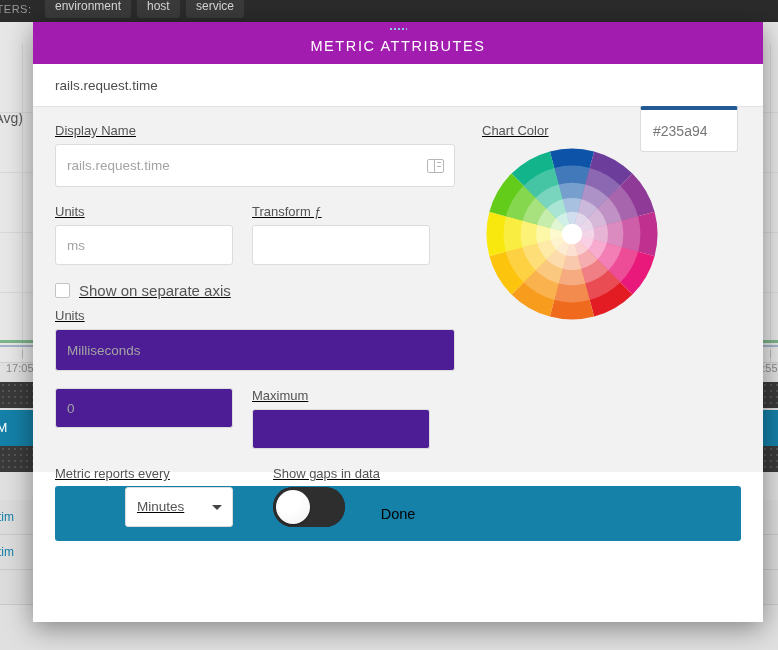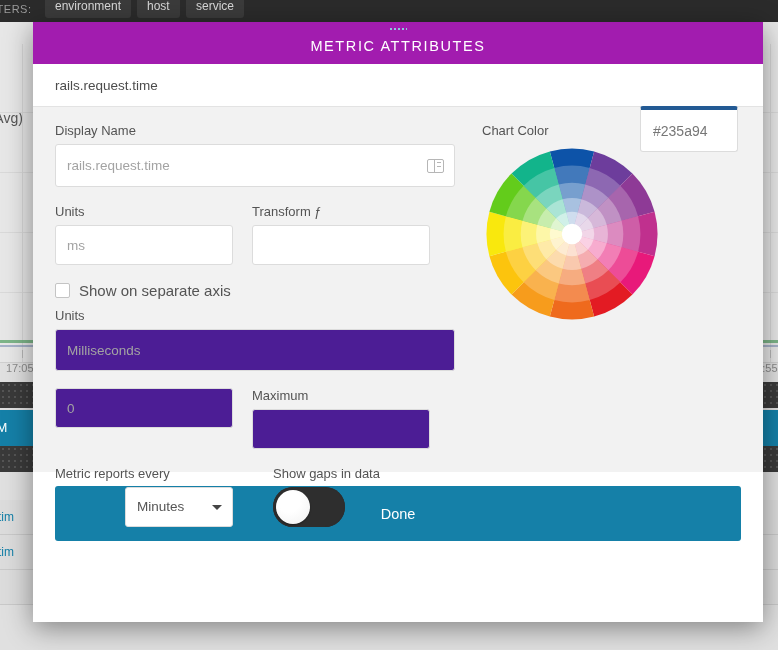--- a/index.html
+++ b/index.html
@@ -73,20 +73,21 @@
     background-size:4px 4px;
   }
   .metric-name-bar{
     height:42px;background:#fff;border-bottom:1px solid #e3e3e3;
     display:flex;align-items:center;padding:0 22px;
     color:#4c4c4c;font-size:13.5px;
   }
   .modal-body{
     background:#f2f2f2;padding:16px 22px 18px 22px;height:365px;box-sizing:border-box;
     display:flex;
+    text-decoration:underline;
   }
   .col-left{width:400px;}
   .col-right{flex:1;padding-left:27px;}
 
   label.fl{
     display:block;color:#545454;font-size:13px;margin-bottom:6px;margin-top:0;
   }
   .row{display:flex;gap:19px;}
   .field{
     box-sizing:border-box;width:100%;height:40px;border:1px solid #dcdcdc;border-radius:3px;
@@ -142,21 +143,21 @@
     position:absolute;right:0;top:-38px;width:98px;height:46px;box-sizing:border-box;
     background:#fff;border:1px solid #dcdcdc;border-top:4px solid #235a94;border-radius:3px;
     color:#777;font-size:14px;padding:0 12px;outline:none;
     font-family:"Liberation Sans",sans-serif;
   }
   .modal-footer{
     background:#fff;padding:14px 22px 18px 22px;
   }
   .done-btn{
     width:100%;height:55px;background:#1580a8;border:none;border-radius:3px;
-    color:#ffffff;font-size:14.5px;cursor:pointer;
+    color:#000000;font-size:14.5px;cursor:pointer;
     font-family:"Liberation Sans",sans-serif;
   }
 </style>
 </head>
 <body>
 
 <div id="bg">
 
   <div class="bg-chartarea">
     <div class="bg-chart-title">e (Avg)</div>

